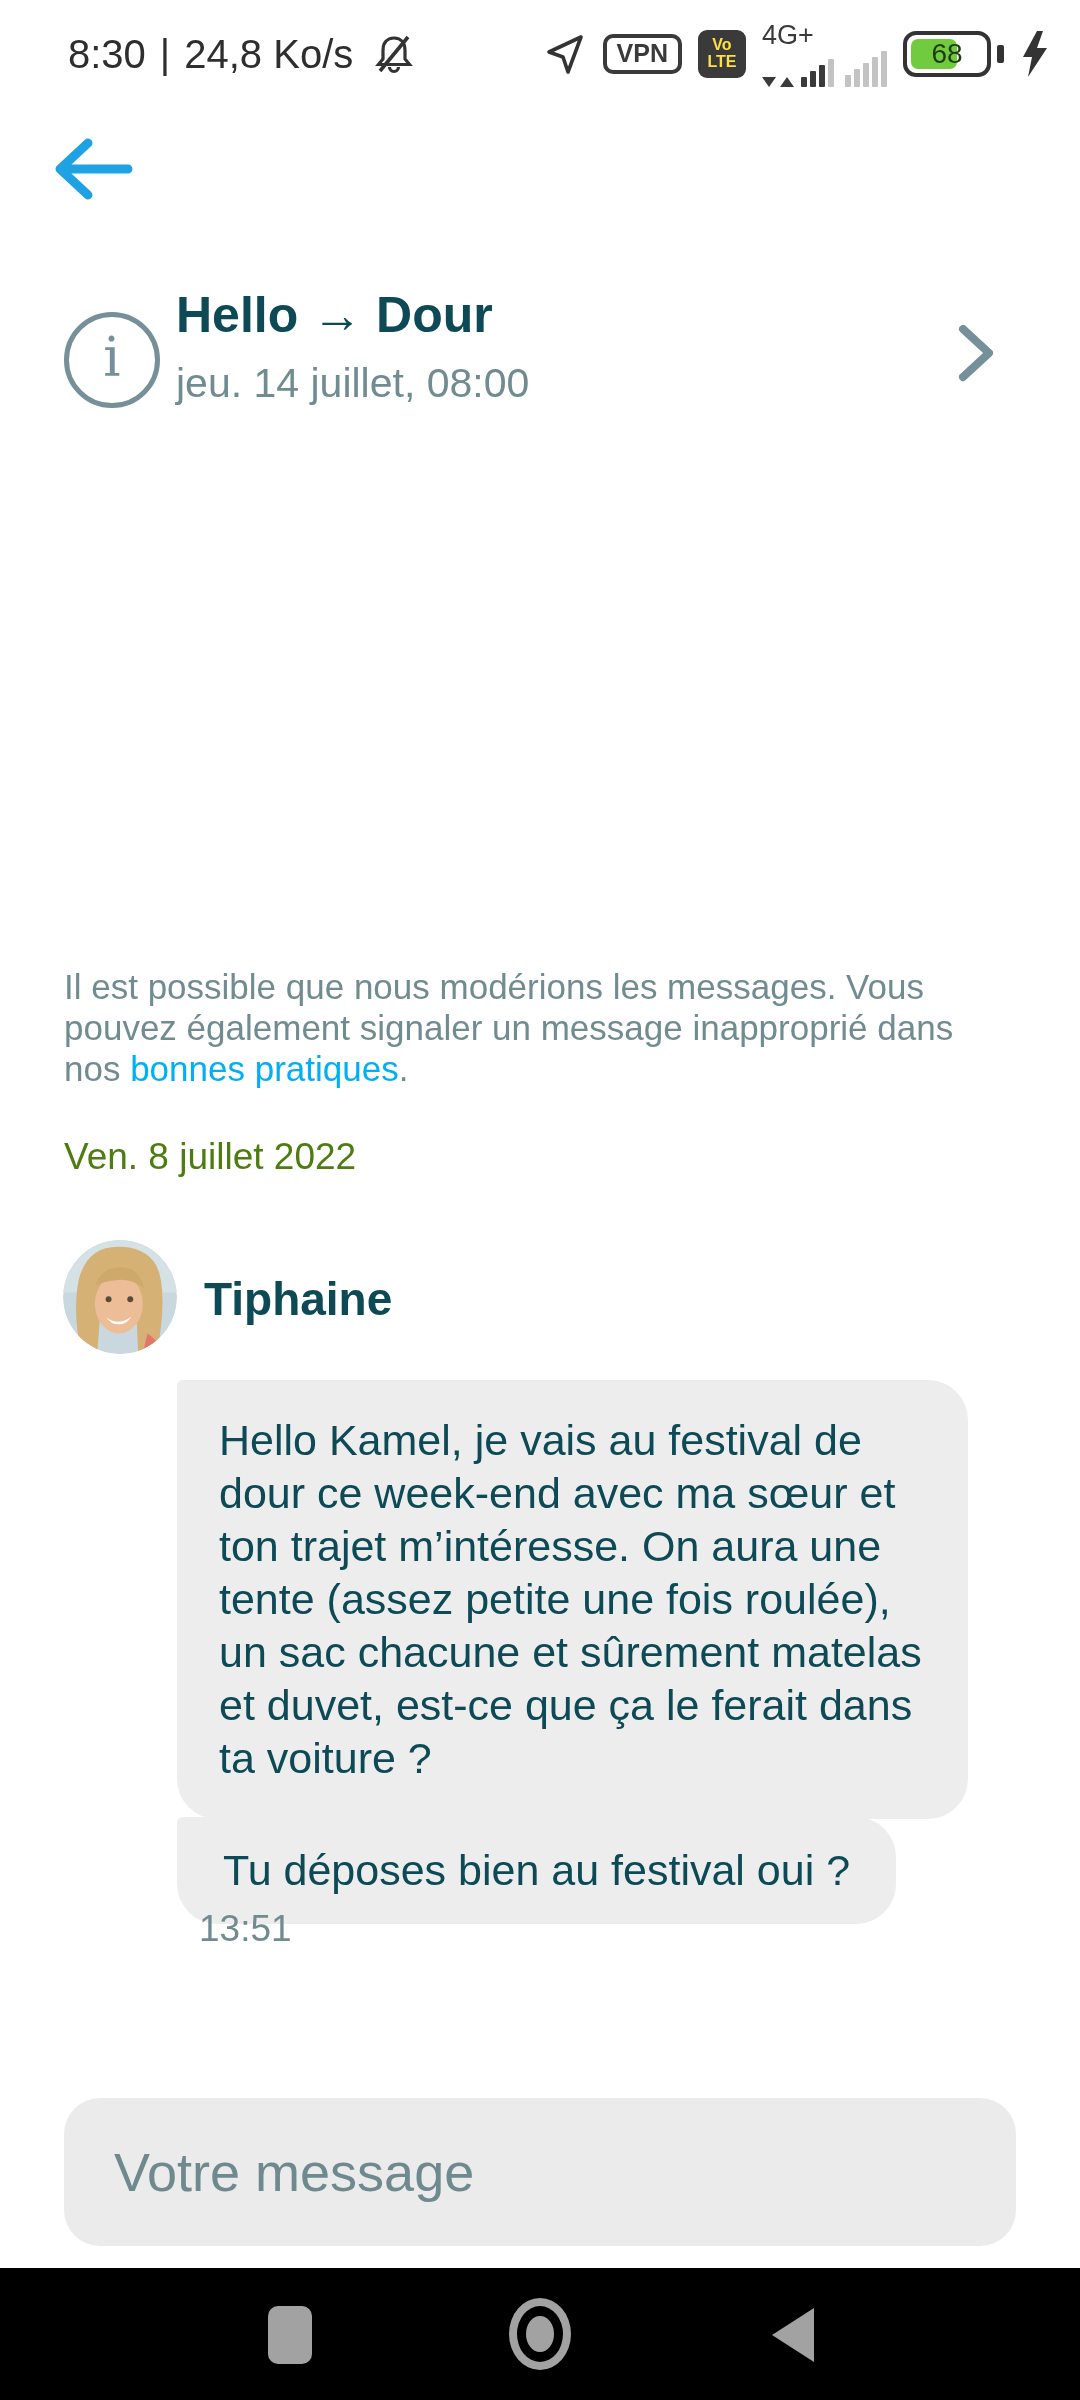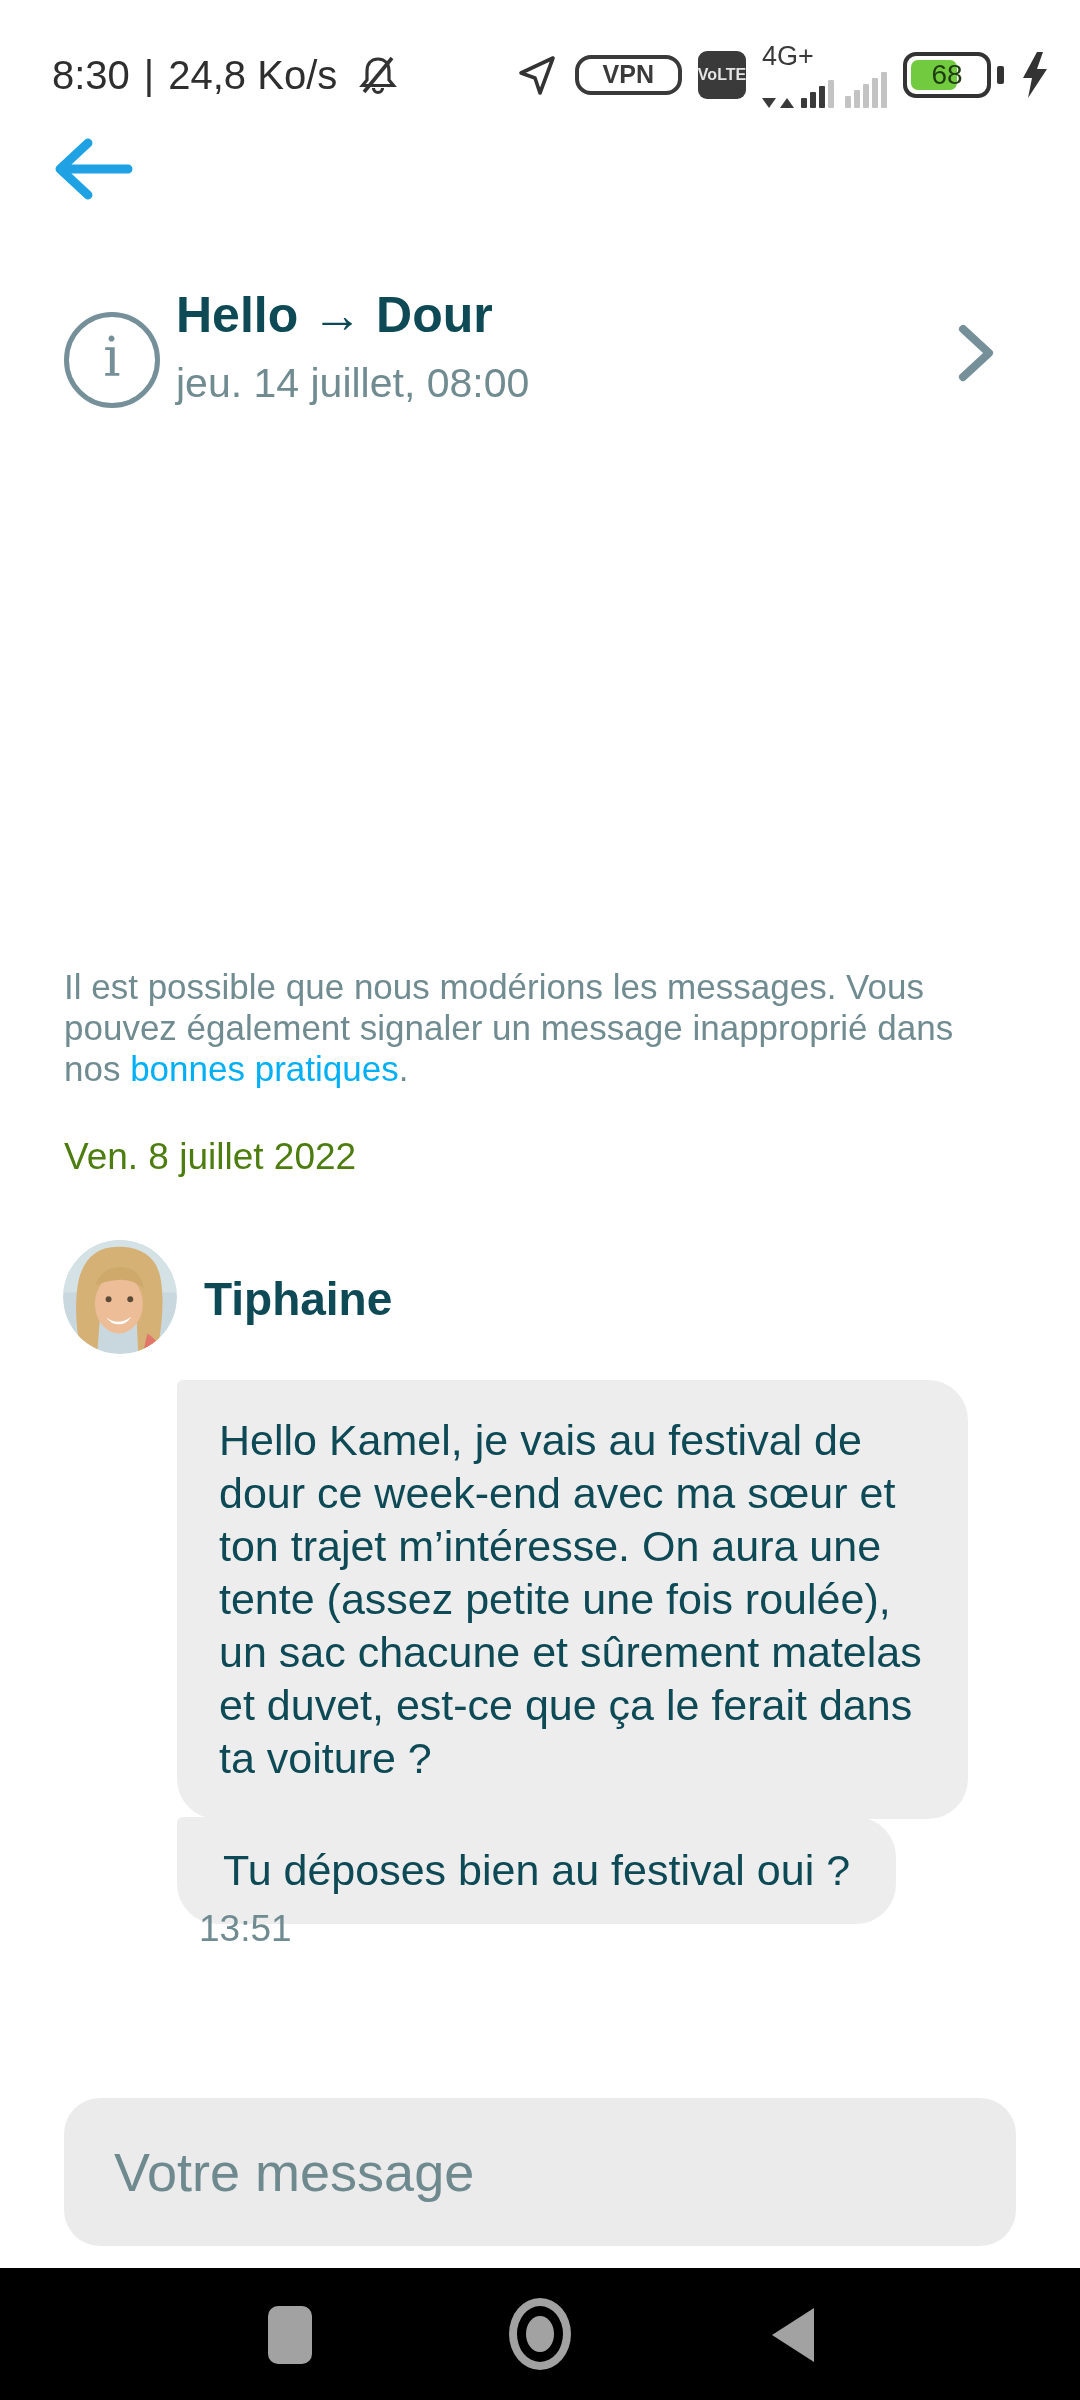--- a/index.html
+++ b/index.html
@@ -2,31 +2,31 @@
 <html><head>
 <meta charset="utf-8">
 <style>
   html,body{margin:0;padding:0;background:#ffffff;}
   #screen{
     position:relative;width:1080px;height:2400px;background:#ffffff;
     font-family:"Liberation Sans",sans-serif;overflow:hidden;
   }
   
   .status-bar{
-    position:absolute;top:22px;left:0;right:0;height:64px;
+    position:absolute;top:22px;left:16px;right:0;height:64px;
     display:flex;align-items:center;justify-content:space-between;
-    padding:0 30px 0 52px;box-sizing:border-box;color:#2e2e2e;margin-top:21px;
+    padding:0 30px 0 52px;box-sizing:border-box;color:#2e2e2e;
   }
   .sb-left{display:flex;align-items:center;gap:12px;font-size:40px;font-weight:400;}
   .sb-left .sep{color:#2e2e2e;padding:0 2px;}
   .sb-right{display:flex;align-items:center;gap:16px;}
-  .vpn-badge{border:4px solid #3a3a3a;border-radius:16px;padding:2px 24px;
+  .vpn-badge{border:4px solid #3a3a3a;border-radius:10px;padding:2px 10px;
     font-size:25px;font-weight:700;color:#3a3a3a;line-height:1.1;}
   .volte-badge{background:#3a3a3a;border-radius:9px;width:48px;height:48px;
-    color:#e5e5e5;font-size:16px;font-weight:700;display:flex;flex-direction:row;
+    color:#fde047;font-size:16px;font-weight:700;display:flex;flex-direction:column;
     align-items:center;justify-content:center;line-height:1.05;}
   .net-cluster{display:flex;flex-direction:column;align-items:flex-start;line-height:1;}
   .net-type{font-size:27px;color:#3a3a3a;margin-bottom:2px;}
   .net-row{display:flex;align-items:flex-end;gap:3px;}
   .tri{width:0;height:0;}
   .tri-down{border-left:7px solid transparent;border-right:7px solid transparent;border-top:10px solid #3a3a3a;margin-right:1px;}
   .tri-up{border-left:7px solid transparent;border-right:7px solid transparent;border-bottom:10px solid #3a3a3a;}
   .bar{width:6px;border-radius:1px;background:#3a3a3a;display:inline-block;}
   .bar.light{background:#c3c3c3;}
   .sig2{margin-left:8px;}

